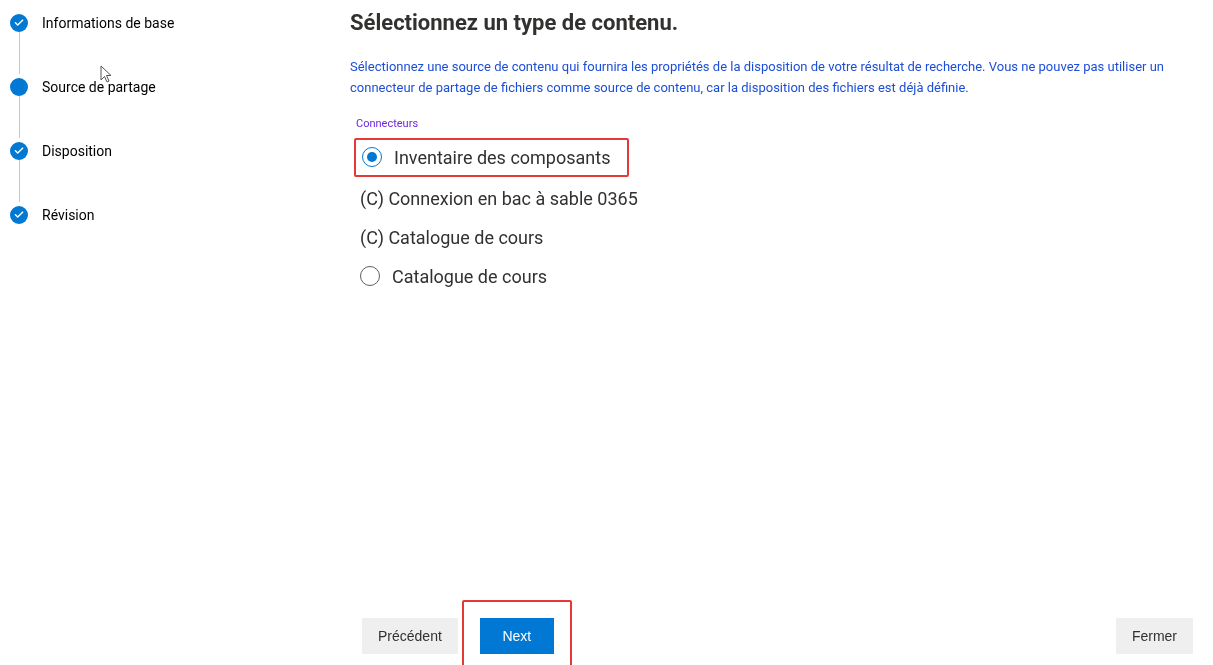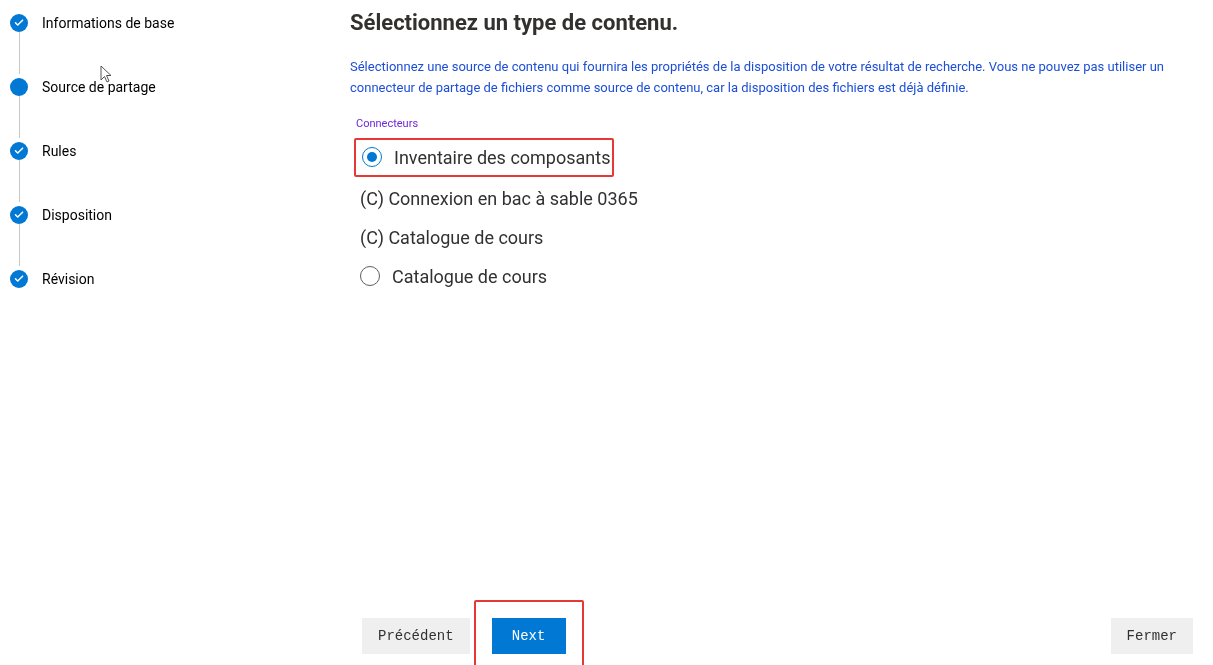--- a/index.html
+++ b/index.html
@@ -127,21 +127,21 @@
     }
     .radio-row.no-radio {
       padding-left: 10px;
     }
     .highlight-red {
       border: 2px solid #e53935;
       border-radius: 2px;
     }
     .highlight-option {
       display: inline-flex;
-      padding: 4px 2px 4px 6px;
+      padding: 4px 17px 4px 6px;
       margin-left: 4px;
       margin-bottom: 2px;
       text-align: center;
     }
     .footer {
       position: absolute;
       left: 0;
       right: 0;
       bottom: 0;
       height: 58px;
@@ -151,21 +151,21 @@
     }
     .btn {
       height: 36px;
       padding: 0 16px;
       font-size: 14px;
       border: none;
       cursor: pointer;
       display: inline-flex;
       align-items: center;
       justify-content: center;
-      font-family: Liberation Mono, monospace;
+      font-family: Liberation Sans, sans-serif;
     }
     .btn-secondary {
       background: #efefef;
       color: #323130;
     }
     .btn-primary {
       background: #0078d4;
       color: #ffffff;
       min-width: 74px;
     }
@@ -191,29 +191,20 @@
     <div class="step-label">Informations de base</div>
     <div class="step-line"></div>
   </div>
 
   <div class="step">
     <div class="step-indicator step-active"></div>
     <div class="step-label">Source de partage</div>
     <div class="step-line"></div>
   </div>
 
-  <div class="step">
-    <div class="step-indicator step-check">
-      <svg viewBox="0 0 16 16">
-          <path d="M13.485 3.515a1 1 0 0 1 0 1.414l-6.5 6.5a1 1 0 0 1-1.414 0l-3-3a1 1 0 1 1 1.414-1.414L6.278 9.31l5.793-5.793a1 1 0 0 1 1.414 0z"></path>
-        </svg>
-    </div>
-    <div class="step-label">Rules</div>
-    <div class="step-line"></div>
-  </div>
 
   <div class="step">
     <div class="step-indicator step-check">
       <svg viewBox="0 0 16 16">
           <path d="M13.485 3.515a1 1 0 0 1 0 1.414l-6.5 6.5a1 1 0 0 1-1.414 0l-3-3a1 1 0 1 1 1.414-1.414L6.278 9.31l5.793-5.793a1 1 0 0 1 1.414 0z"></path>
         </svg>
     </div>
     <div class="step-label">Disposition</div>
     <div class="step-line"></div>
   </div>

